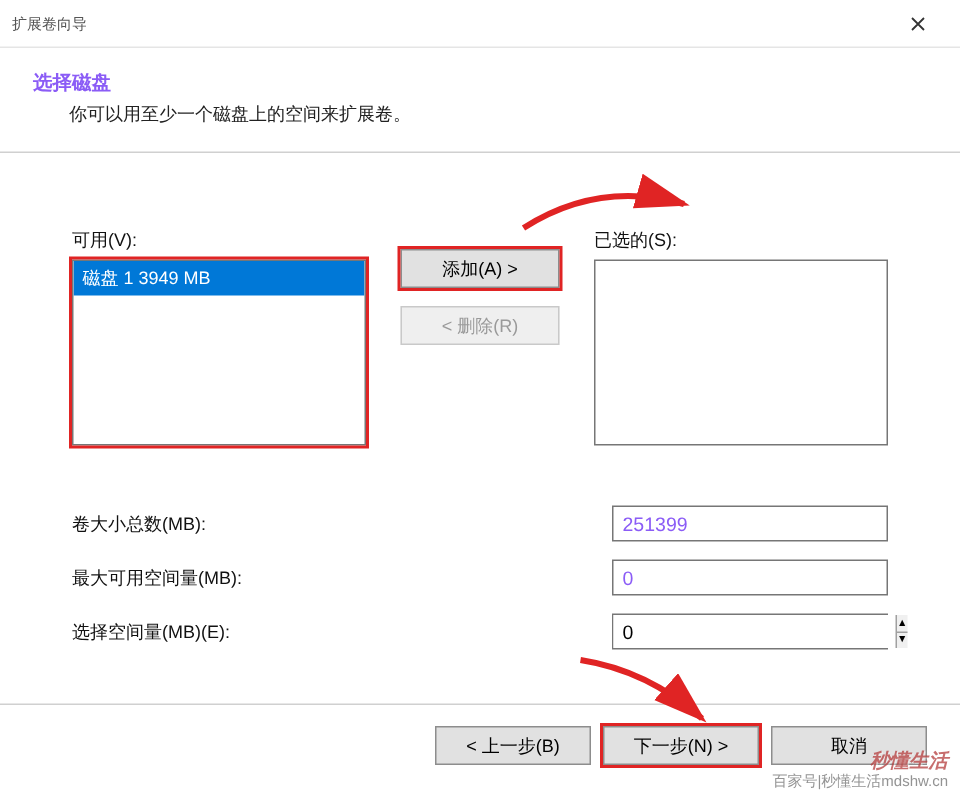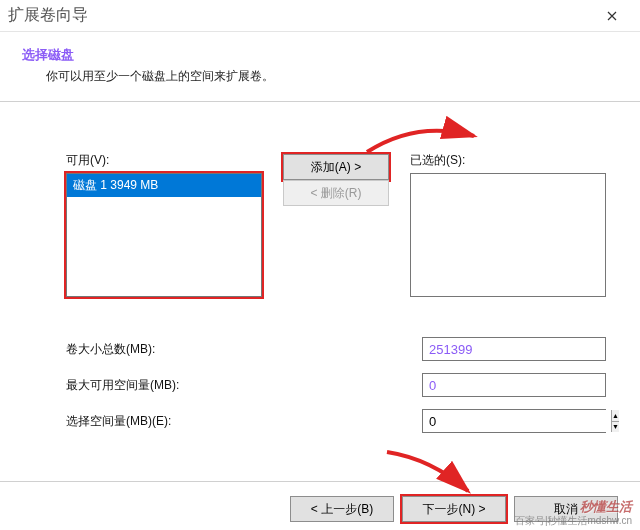--- a/index.html
+++ b/index.html
@@ -1,48 +1,48 @@
 <!DOCTYPE html>
 <html><head>
 <meta charset="utf-8">
 <style>
   * { box-sizing: border-box; font-family: "Microsoft YaHei", "Segoe UI", sans-serif; }
   body { margin: 0; background: #fff; width: 640px; height: 530px; overflow: hidden; position: relative; }
   .titlebar { display: flex; align-items: center; height: 32px; padding: 0 8px; border-bottom: 1px solid #e5e5e5; }
-  .titlebar .title { font-size: 16px; color: #555; }
+  .titlebar .title { font-size: 10px; color: #555; }
   .titlebar .close { margin-left: auto; width: 40px; height: 100%; display: flex; align-items: center; justify-content: center; color: #444; cursor: pointer; font-size: 14px; }
   .head { padding: 14px 22px 10px 22px; }
   .head h1 { margin: 0 0 4px 0; font-size: 13px; font-weight: 700; color: #8b5cf6; }
   .head p { margin: 0 0 0 24px; font-size: 12px; color: #222; }
   .divider { height: 1px; background: #d0d0d0; margin: 6px 0 0 0; }
-  .body { padding: 50px 34px 0 48px; position: relative; margin-left: 18px; }
+  .body { padding: 50px 34px 0 48px; position: relative; }
   .cols { display: flex; align-items: flex-start; }
   .col-left { width: 196px; }
-  .col-mid { width: 112px; display: flex; flex-direction: column; align-items: center; margin: 0 20px; }
+  .col-mid { width: 112px; display: flex; flex-direction: column; gap: 12px; align-items: center; margin: 0 20px; }
   .col-right { width: 196px; }
   .lbl { font-size: 12px; color: #111; margin-bottom: 4px; display: block; }
   .listbox { width: 196px; height: 124px; border: 1px solid #767676; background: #fff; overflow: hidden; }
   .listbox.red { outline: 2px solid #e02424; outline-offset: 0; }
   .listitem { padding: 3px 6px; font-size: 12px; color: #111; }
   .listitem.selected { background: #0078d7; color: #fff; }
   .btn { width: 106px; height: 26px; font-size: 12px; border: 1px solid #8d8d8d; background: #e1e1e1; cursor: pointer; }
   .btn.disabled { color: #9a9a9a; background: #efefef; border-color: #c9c9c9; cursor: default; }
   .btn.red { outline: 2px solid #e02424; }
   .col-mid .spacer { height: 2px; }
   .fields { margin-top: 40px; }
   .frow { display: flex; align-items: center; margin-bottom: 12px; }
   .frow .flabel { width: 360px; font-size: 12px; color: #111; }
   .fval { width: 184px; height: 24px; border: 1px solid #767676; font-size: 13px; padding: 2px 6px; background: #fff; color: #8b5cf6; }
   .fval.ro { background: #fff; }
   .spinwrap { display: flex; width: 184px; height: 24px; border: 1px solid #767676; }
   .spinwrap input { flex: 1; border: none; outline: none; font-size: 13px; padding: 2px 6px; }
   .spinbtns { width: 18px; display: flex; flex-direction: column; border-left: 1px solid #a0a0a0; }
   .spinbtns div { flex: 1; display: flex; align-items: center; justify-content: center; font-size: 7px; background: #f0f0f0; cursor: pointer; line-height: 1; }
   .spinbtns div:first-child { border-bottom: 1px solid #a0a0a0; }
-  .footer { position: absolute; left: 0; right: 0; bottom: 8px; }
+  .footer { position: absolute; left: 0; right: 0; bottom: 20px; }
   .footer .divider2 { height: 1px; background: #d0d0d0; }
   .footer .btns { display: flex; justify-content: flex-end; gap: 8px; padding: 14px 22px 0 0; }
   .footer .btn { width: 104px; height: 26px; }
   .arrow { position: absolute; pointer-events: none; }
   .watermark { position: absolute; right: 8px; bottom: 14px; font-size: 13px; font-style: italic; color: rgba(180,60,60,0.75); font-weight: 700; text-shadow: 1px 1px 0 rgba(255,255,255,0.4); pointer-events: none; }
   .watermark2 { position: absolute; right: 8px; bottom: 2px; font-size: 10px; color: rgba(120,120,120,0.8); pointer-events: none; text-align: center; }
 </style>
 </head>
 <body>
 

